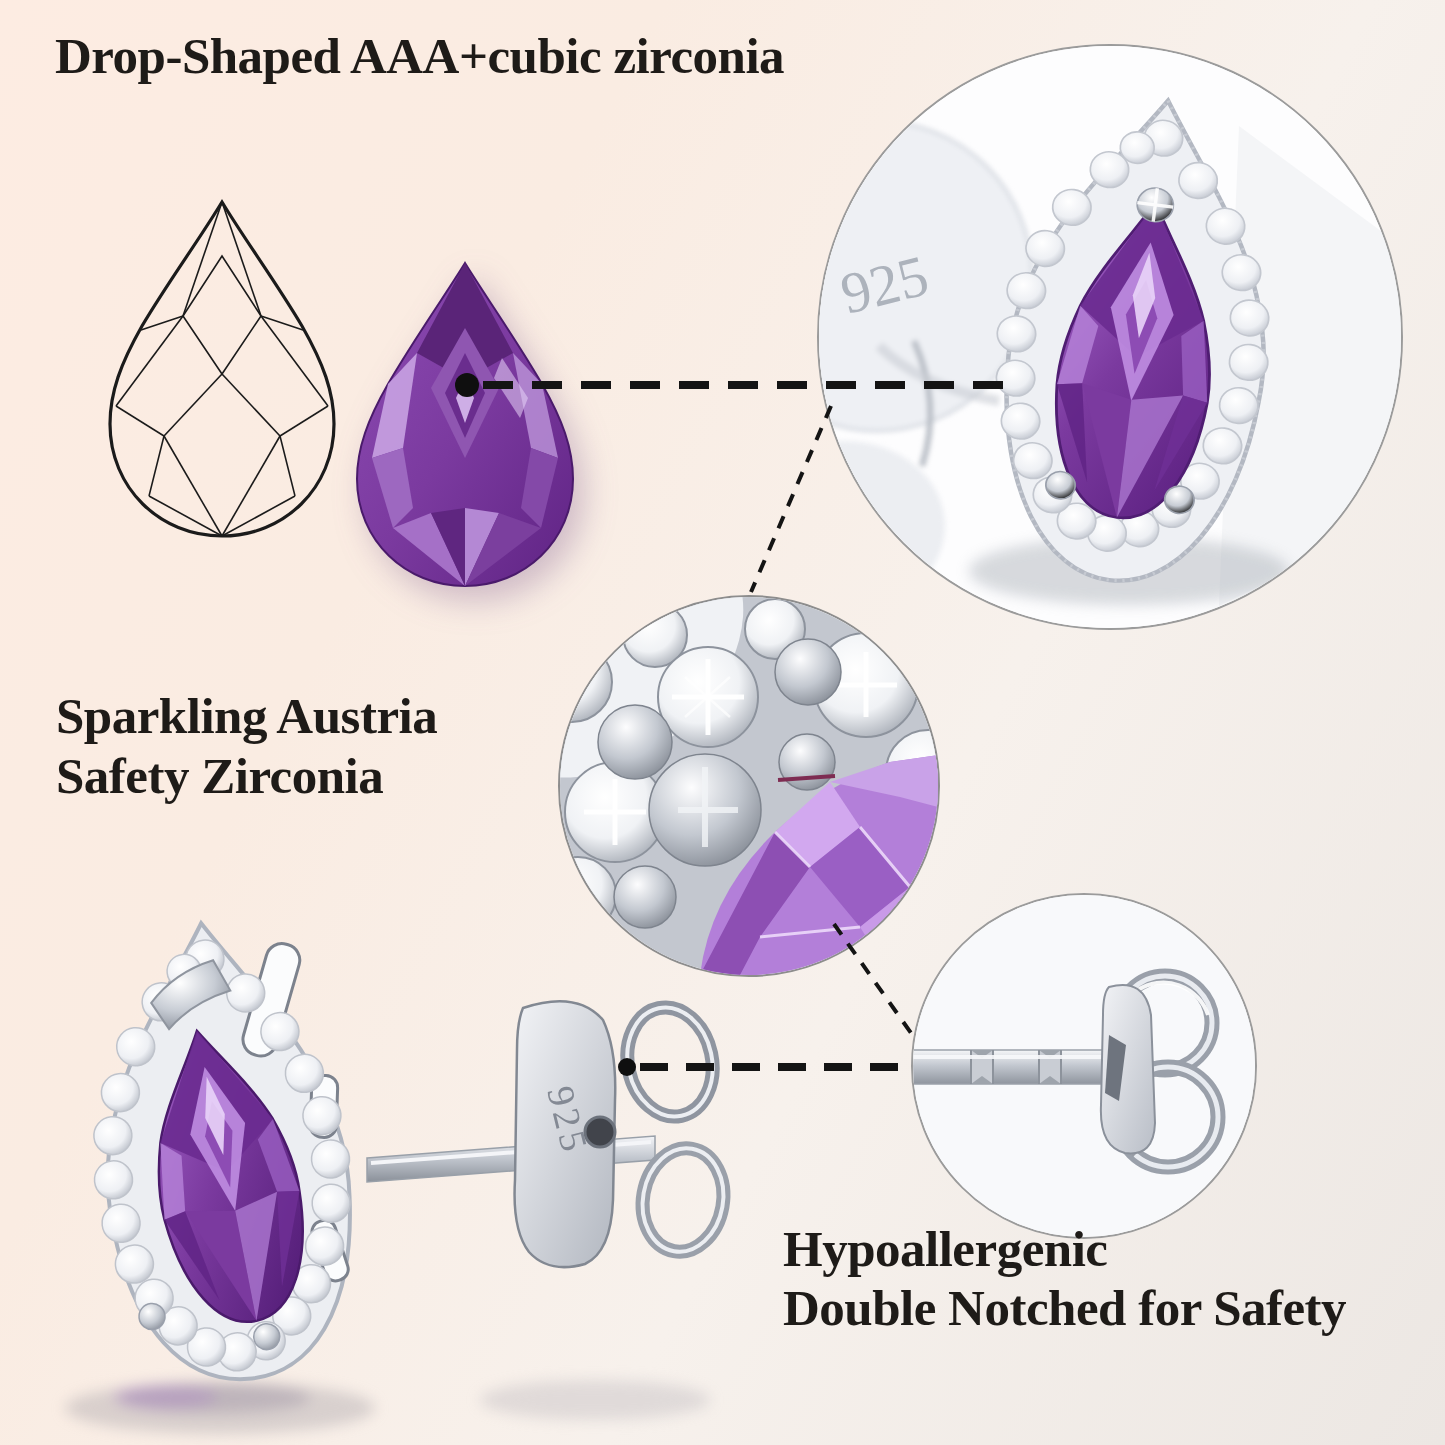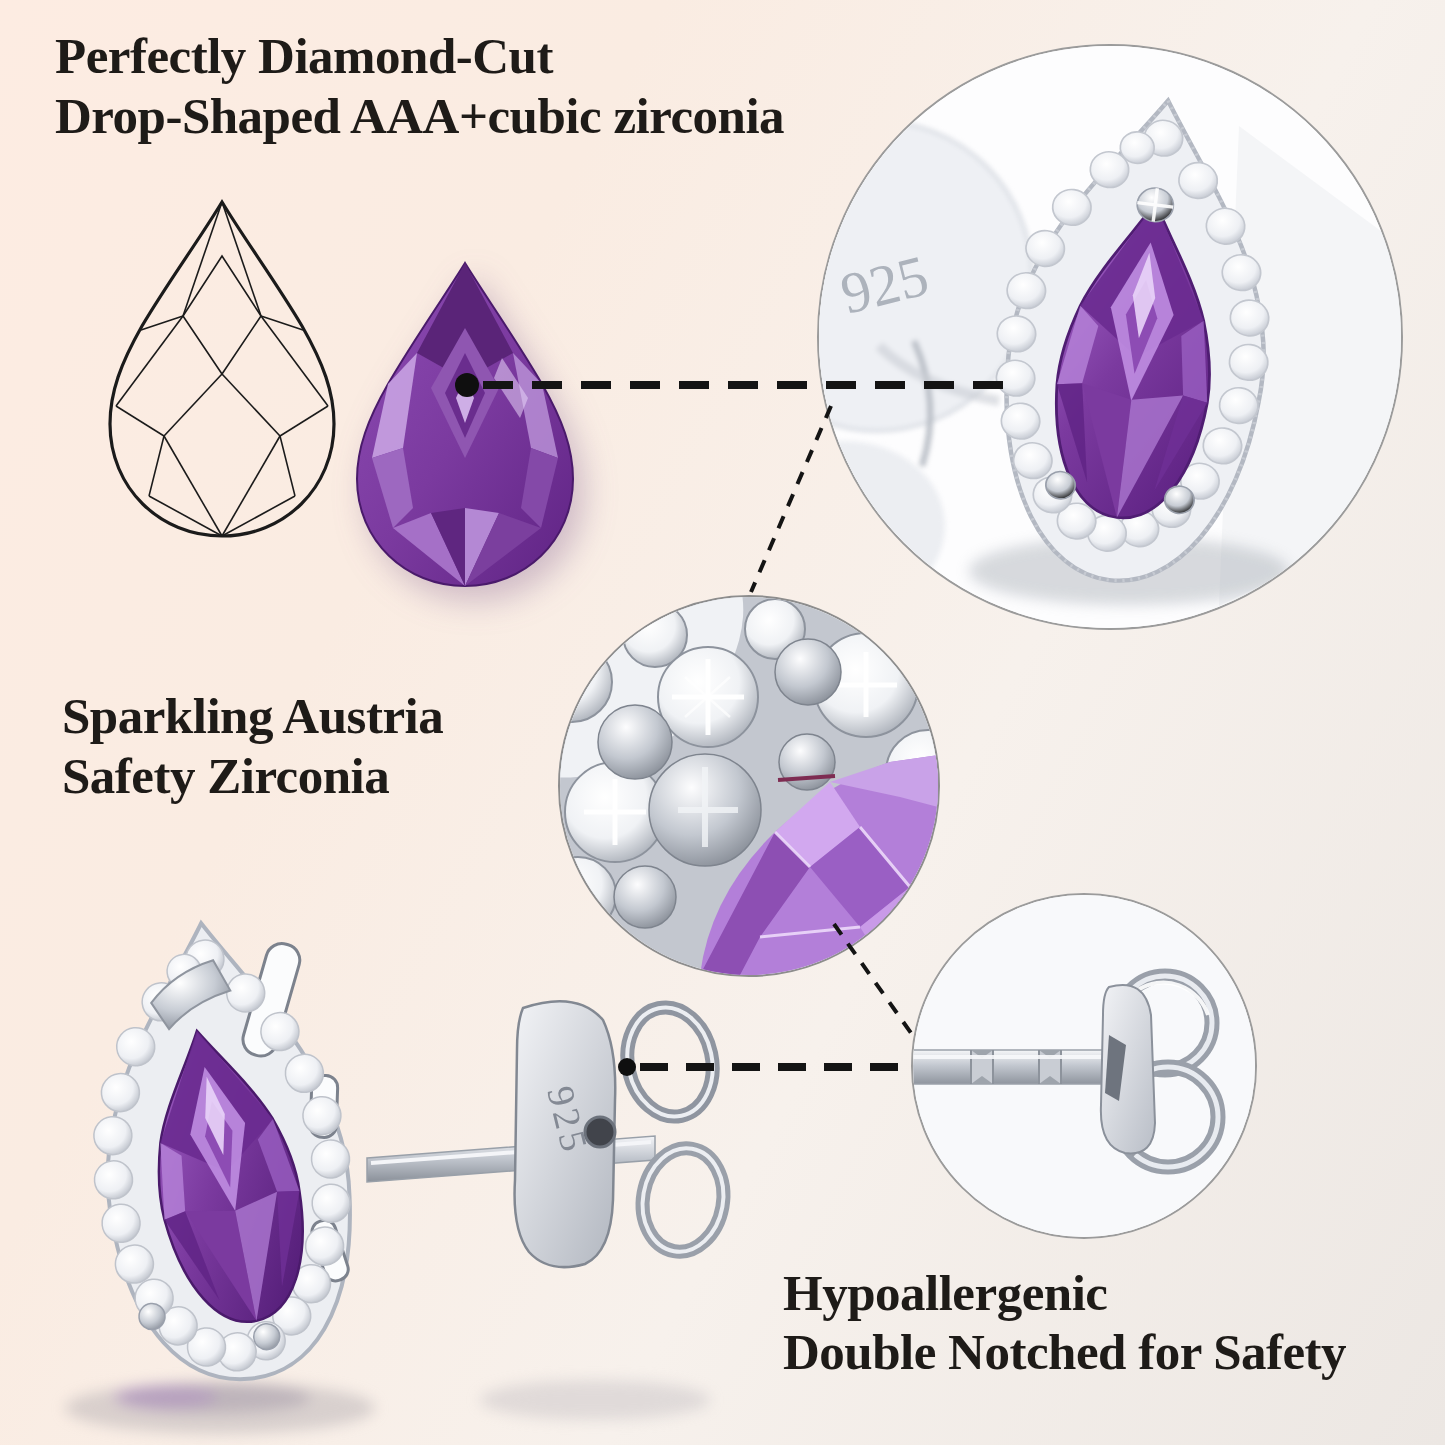--- a/index.html
+++ b/index.html
@@ -14,43 +14,42 @@
     position:absolute;
     color:#1e1b18;
     font-weight:bold;
     font-size:51px;
     line-height:60px;
     letter-spacing:-0.5px;
     white-space:nowrap;
   }
   .headline span{display:block;}
   .h-top{left:55px;top:26px;}
-  .h-mid{left:56px;top:686px;margin-left:6px;}
-  .h-bot{left:783px;top:1264px;line-height:59px;}
+  .h-mid{left:56px;top:686px;}
+  .h-bot{left:783px;top:1220px;line-height:59px;}
   .callout-circle{
     position:absolute;
     border-radius:50%;
     overflow:hidden;
     background:#fbfcfd;
     border:2px solid #9b9b9b;
     box-sizing:border-box;
   }
   .circle-big{left:817px;top:44px;width:586px;height:586px;}
   .circle-mid{left:558px;top:595px;width:382px;height:382px;border-color:#8d8d8d;}
   .circle-br{left:911px;top:893px;width:346px;height:346px;}
   .abs{position:absolute;}
   .overlay{left:0;top:0;z-index:6;pointer-events:none;}
 </style>
 </head>
 <body>
 
 <div class="canvas">
 
   <div class="headline h-top">
-    <span>Perfectly Diamond-Cut</span>
     <span>Drop-Shaped AAA+cubic zirconia</span>
   </div>
 
   <svg class="abs" style="left:105px;top:196px;" width="235" height="345" viewBox="0 0 235 345">
     <g fill="none" stroke="#1b1b1b">
       <path d="M117,6 C140,44 171,86 197,130 C218,167 229,196 229,228 C229,292 179,340 117,340 C55,340 5,292 5,228 C5,196 16,167 37,130 C63,86 94,44 117,6 Z" stroke-width="3.2"></path>
       <g stroke-width="1.6">
         <path d="M117,6 L78,120"></path>
           <path d="M117,6 L156,120"></path>
         <path d="M78,120 L117,60 L156,120"></path>

